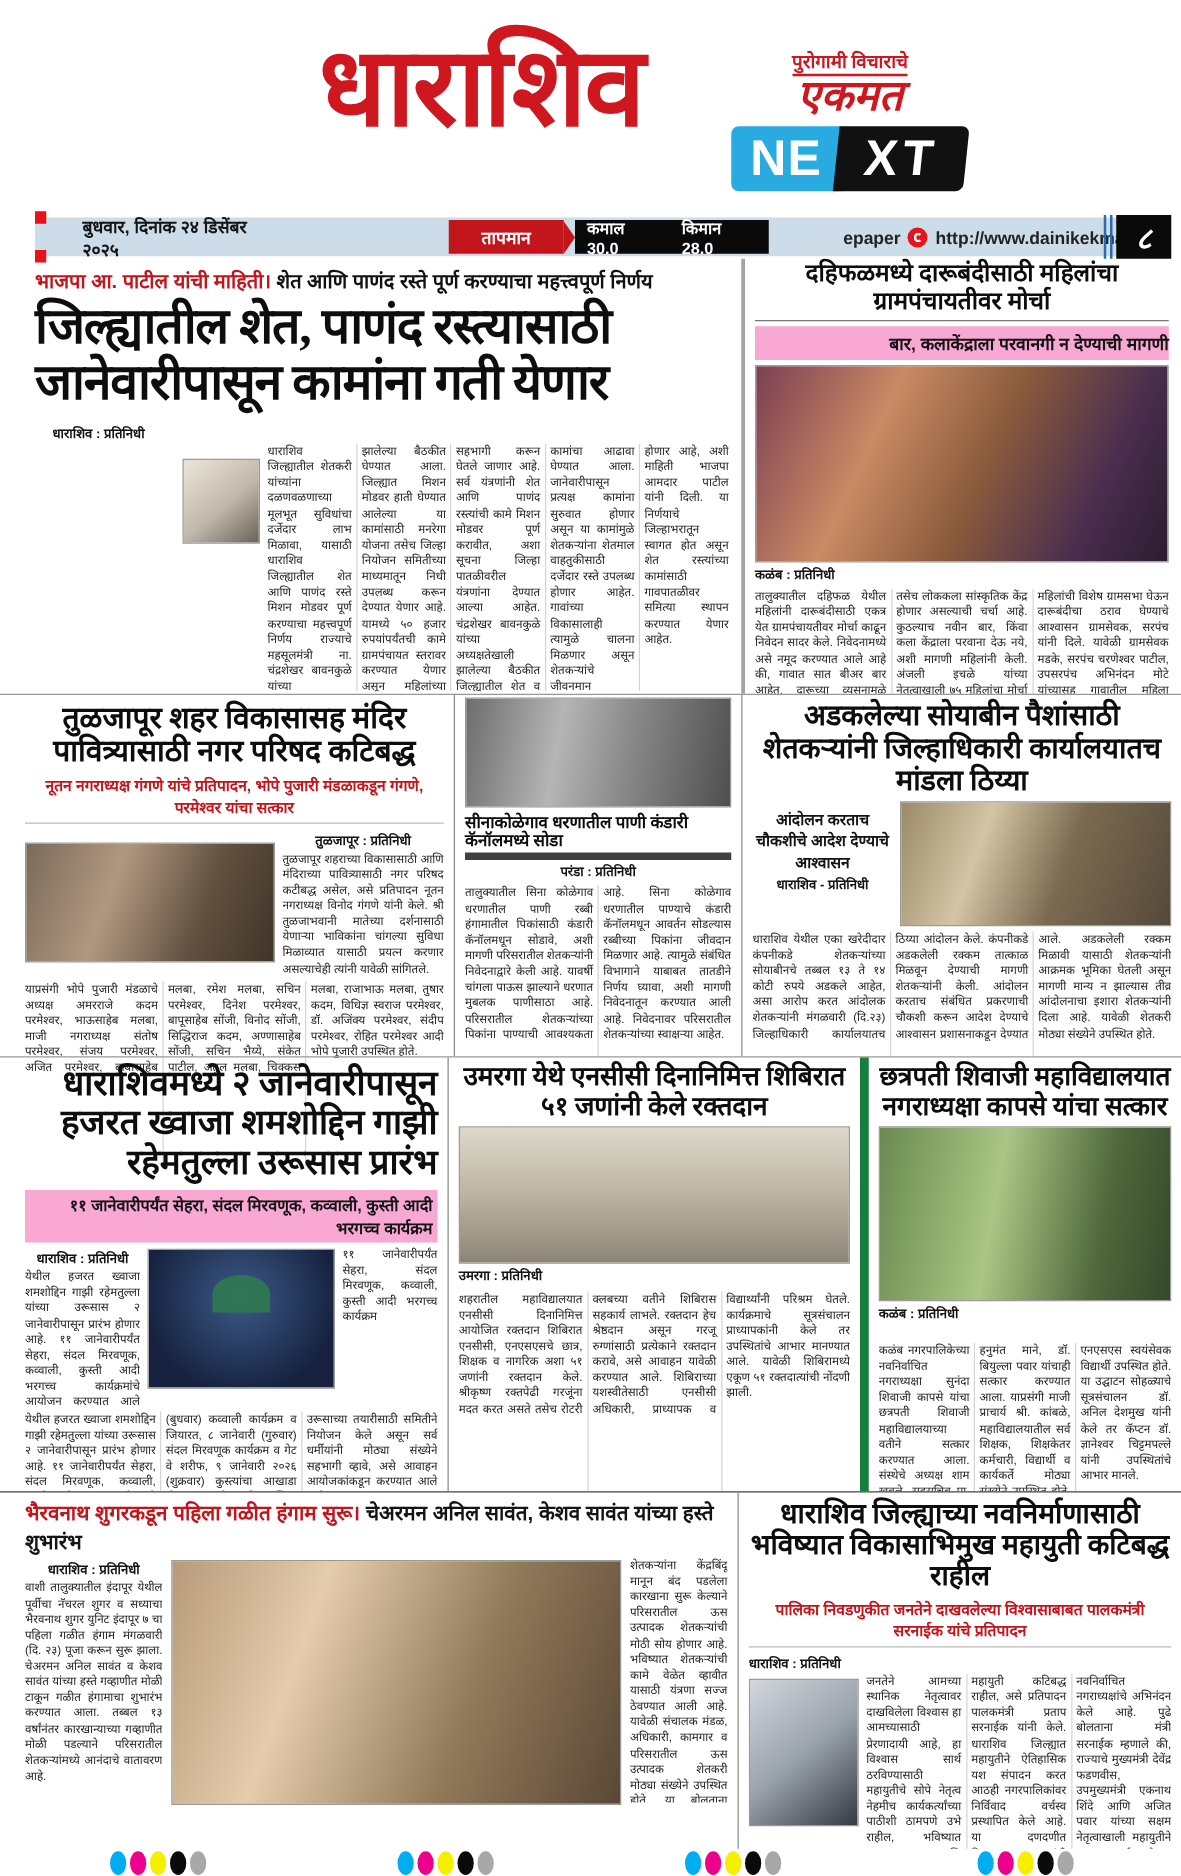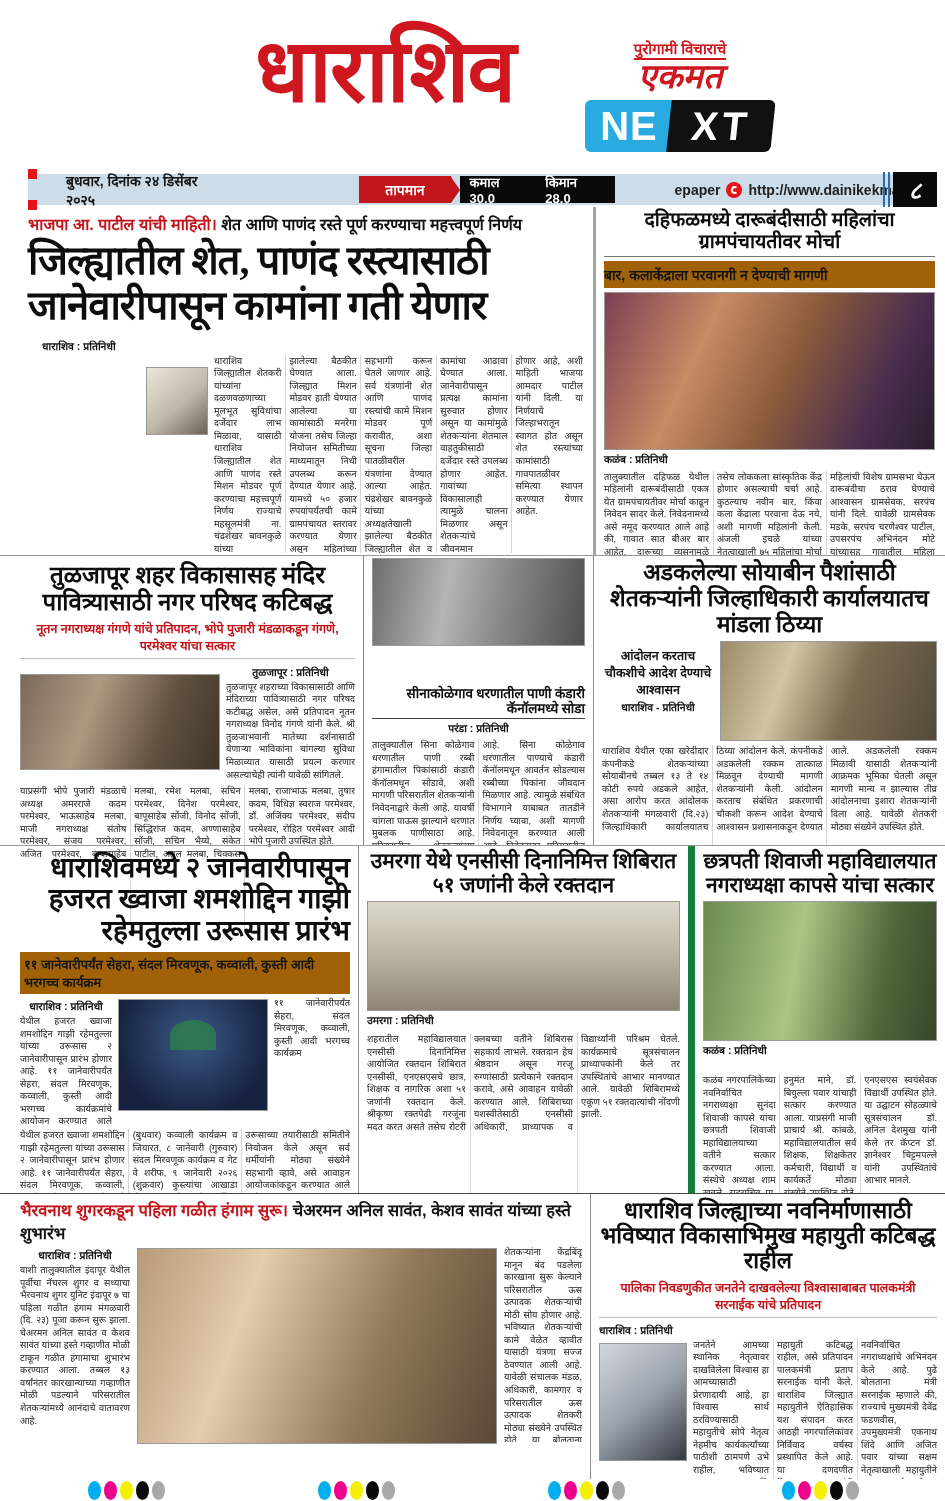--- a/index.html
+++ b/index.html
@@ -44,21 +44,21 @@
   .epaper-icon::after { content:""; position:absolute; inset:4px 4px 4px 5px; border:2px solid #fff; border-right-color:transparent; border-radius:50%; }
   .pageno-group { position:absolute; right:0; top:0; height:35px; display:flex; align-items:stretch; }
   .pageno-bars { width:7px; border-left:2px solid #2b6cb0; border-right:2px solid #2b6cb0; margin-right:3px; }
   .pageno-box { background:#0a0a0a; color:#fff; width:44px; display:flex; align-items:center; justify-content:center;
     font-size:24px; font-family:"Liberation Serif", serif; font-style:italic; font-weight:bold; }
 
   
   section { position:relative; }
   .hl { font-weight:bold; color:#0d0d0d; font-family:"Liberation Serif", serif; line-height:1.12; }
   .kicker-red { color:#c3151c; font-weight:bold; }
-  .subhead-gray { background:#a16207; text-align:left; font-weight:bold; }
+  .subhead-gray { background:#f9a8d4; text-align:right; font-weight:bold; }
   .subhead-red { color:#c3151c; font-weight:bold; }
   .byline { font-weight:bold; font-size:10.5px; text-align:center; padding:2px 0; }
   .bodytext { font-size:9.3px; line-height:1.35; text-align:justify; color:#222; }
   .cols-2 { columns:2; column-gap:8px; column-rule:1px solid #d5d5d5; }
   .cols-3 { columns:3; column-gap:8px; column-rule:1px solid #d5d5d5; }
   .cols-5 { columns:5; column-gap:8px; column-rule:1px solid #d5d5d5; }
   .photo { position:relative; overflow:hidden; border:1px solid #9a9a9a; }
 
   
   .s1 { height:348px; display:flex; padding:0 8px 0 18px; }
@@ -79,21 +79,21 @@
   .s2 { height:290px; display:flex; padding:0 8px 0 18px; border-top:1px solid #999; }
   .s2-left { width:345px; padding:2px 8px 0 2px; }
   .s2l-headline { font-size:24px; text-align:center; padding:4px 0 2px; }
   .s2l-subhead { font-size:12.5px; text-align:center; padding:2px 0 4px; border-bottom:1px solid #bbb; }
   .s2l-mid { display:flex; gap:6px; margin-top:4px;align-items:center; }
   .s2l-photo { width:200px; height:96px; background:linear-gradient(110deg,#7a6a5a,#b09880 35%,#605040 70%,#403428); }
   .s2l-midtext { flex:1; overflow:hidden; }
   .s2l-body { margin-top:4px; height:148px; overflow:hidden; }
   .s2-center { width:230px; padding:2px 8px 0 8px; border-left:1px solid #8a8a8a; display:flex; flex-direction:column; }
   .s2c-photo { height:88px; background:linear-gradient(100deg,#6d6d6d,#b5b5b5 35%,#8a8a8a 60%,#4f4f4f); }
-  .s2c-headline { font-size:13.5px; text-align:right; padding:4px 0 2px; border-bottom:1px solid #404040;margin-top:36px; }
+  .s2c-headline { font-size:13.5px; text-align:left; padding:4px 0 2px; border-bottom:6px solid #404040; }
   .s2c-body { flex:1; overflow:hidden; margin-top:2px; }
   .s2-right { flex:1; border-left:1px solid #8a8a8a; padding:2px 0 0 8px; display:flex; flex-direction:column; }
   .s2r-headline { font-size:23px; text-align:center; padding:2px 0 4px; }
   .s2r-mid { display:flex; gap:6px; }
   .s2r-sub { width:112px; font-size:12.5px; text-align:center; font-weight:bold; padding-top:6px; }
   .s2r-photo { flex:1; height:100px; background:linear-gradient(110deg,#9a8a6a,#d2c4a4 30%,#7a6a50 60%,#55493a); }
   .s2r-body { flex:1; overflow:hidden; margin-top:4px; }
 
   
   .s3 { height:348px; display:flex; padding:0 8px 0 18px; border-top:1px solid #999; }

